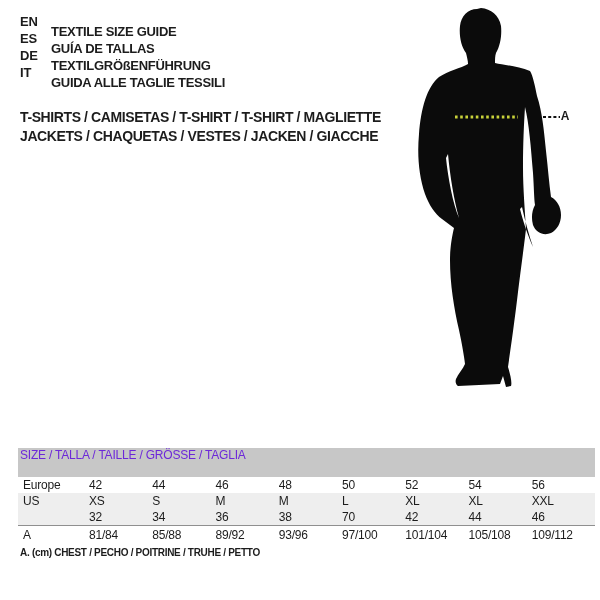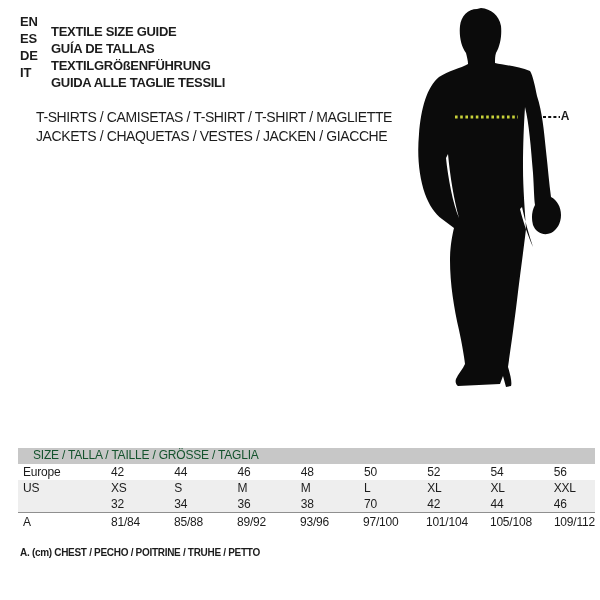--- a/index.html
+++ b/index.html
@@ -14,40 +14,40 @@
   .page{position:relative;width:600px;height:600px;background:#ffffff;overflow:hidden;}
 
   
   .lang-block{position:absolute;left:20px;top:13px;}
   .lang-row{display:flex;height:17px;align-items:center;}
   .lang-code{width:31px;font-size:13px;font-weight:bold;letter-spacing:-0.2px;}
   .lang-title{font-size:13px;font-weight:bold;letter-spacing:-0.3px;white-space:nowrap;margin-top:20px;}
 
   
   .category-block{position:absolute;left:20px;top:108px;}
-  .category-line{font-size:14px;font-weight:normal;letter-spacing:-0.4px;line-height:19px;white-space:nowrap;margin-left:16px;}
+  .category-line{font-size:14px;font-weight:bold;letter-spacing:-0.4px;line-height:19px;white-space:nowrap;}
 
   
   .figure-wrap{position:absolute;left:415px;top:8px;width:150px;height:385px;}
   .figure-wrap svg{display:block;width:150px;height:385px;}
   .silhouette-path{fill:var(--silhouette);}
   .measure-line-chest{stroke:var(--measure-line);stroke-width:3;stroke-dasharray:2.6 2.6;}
   .measure-line-callout{stroke:#111111;stroke-width:2;stroke-dasharray:3 2.2;}
   .measure-label{position:absolute;left:557px;top:109px;width:16px;text-align:center;
                  font-size:12px;font-weight:bold;}
 
   
   .gender-line{position:absolute;left:20px;top:420px;font-size:13px;font-weight:bold;
                letter-spacing:-0.3px;white-space:nowrap;}
 
   
   .size-table{position:absolute;left:18px;top:448px;width:577px;font-size:12px;}
-  .size-table-header{height:16px;line-height:14px;background:var(--header-bg);
-                     padding-left:15px;font-size:12px;color:#14532d;letter-spacing:-0.2px;}
-  .t-row{display:flex;height:16px;align-items:center;gap:22px;}
+  .size-table-header{height:29px;line-height:14px;background:var(--header-bg);
+                     padding-left:2px;font-size:12px;color:#6d28d9;letter-spacing:-0.2px;}
+  .t-row{display:flex;height:16px;align-items:center;}
   .t-row.alt{background:var(--row-alt-bg);}
   .t-row.last{height:18px;border-top:1px solid #8f8f8f;}
   .t-label{width:66px;padding-left:5px;letter-spacing:-0.2px;}
   .t-cell{flex:1;letter-spacing:-0.2px;}
 
   
   .footnote{position:absolute;left:20px;top:547px;font-size:10px;font-weight:bold;
             letter-spacing:-0.3px;white-space:nowrap;}
 </style>
 </head>

